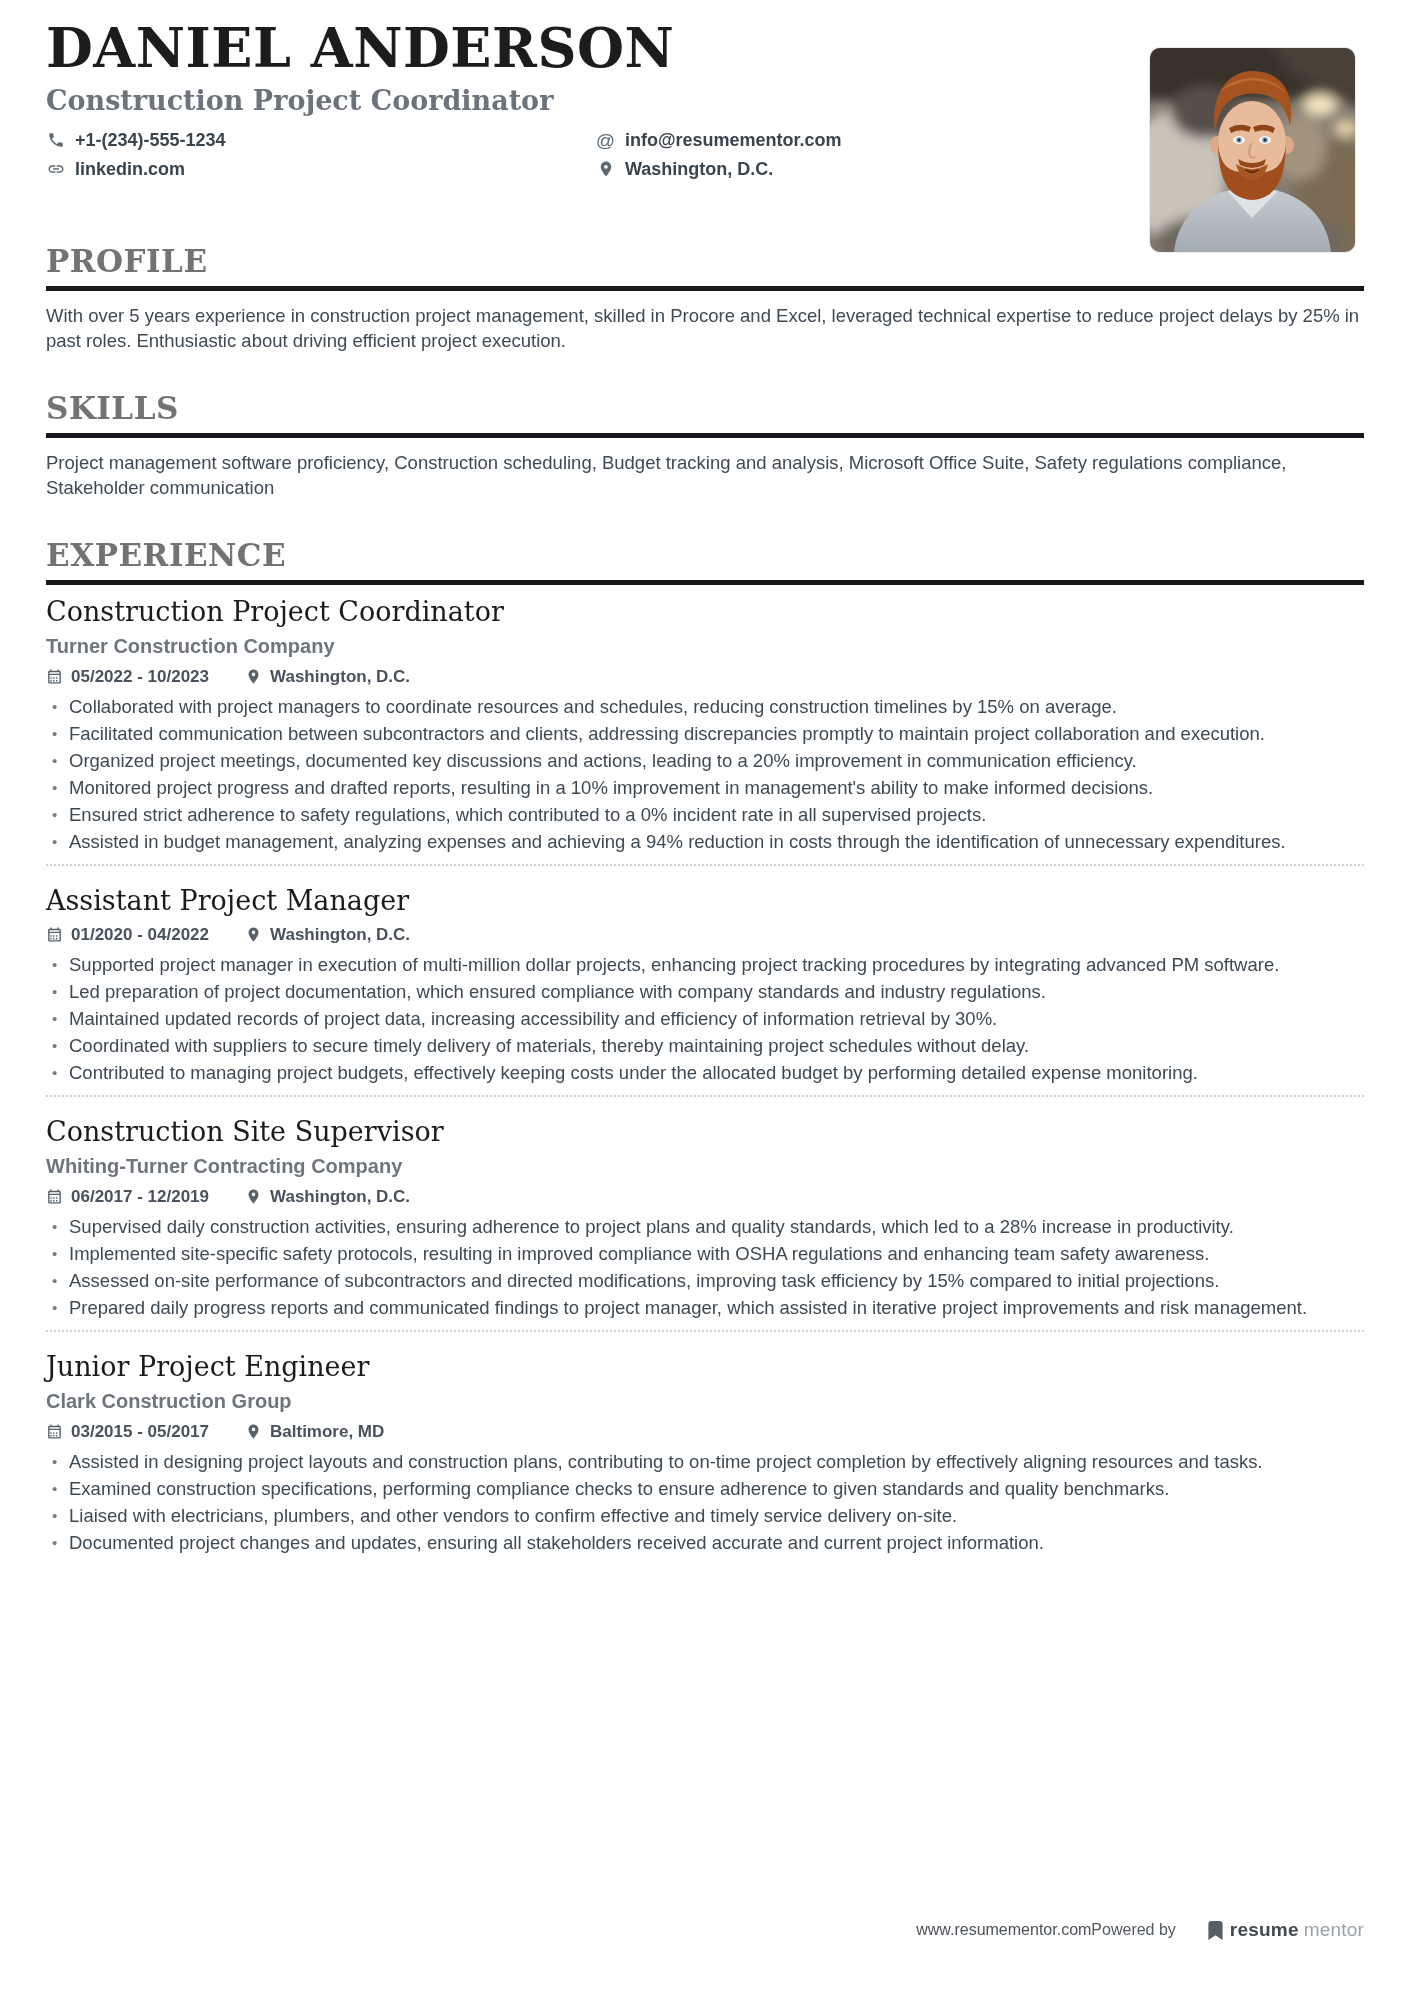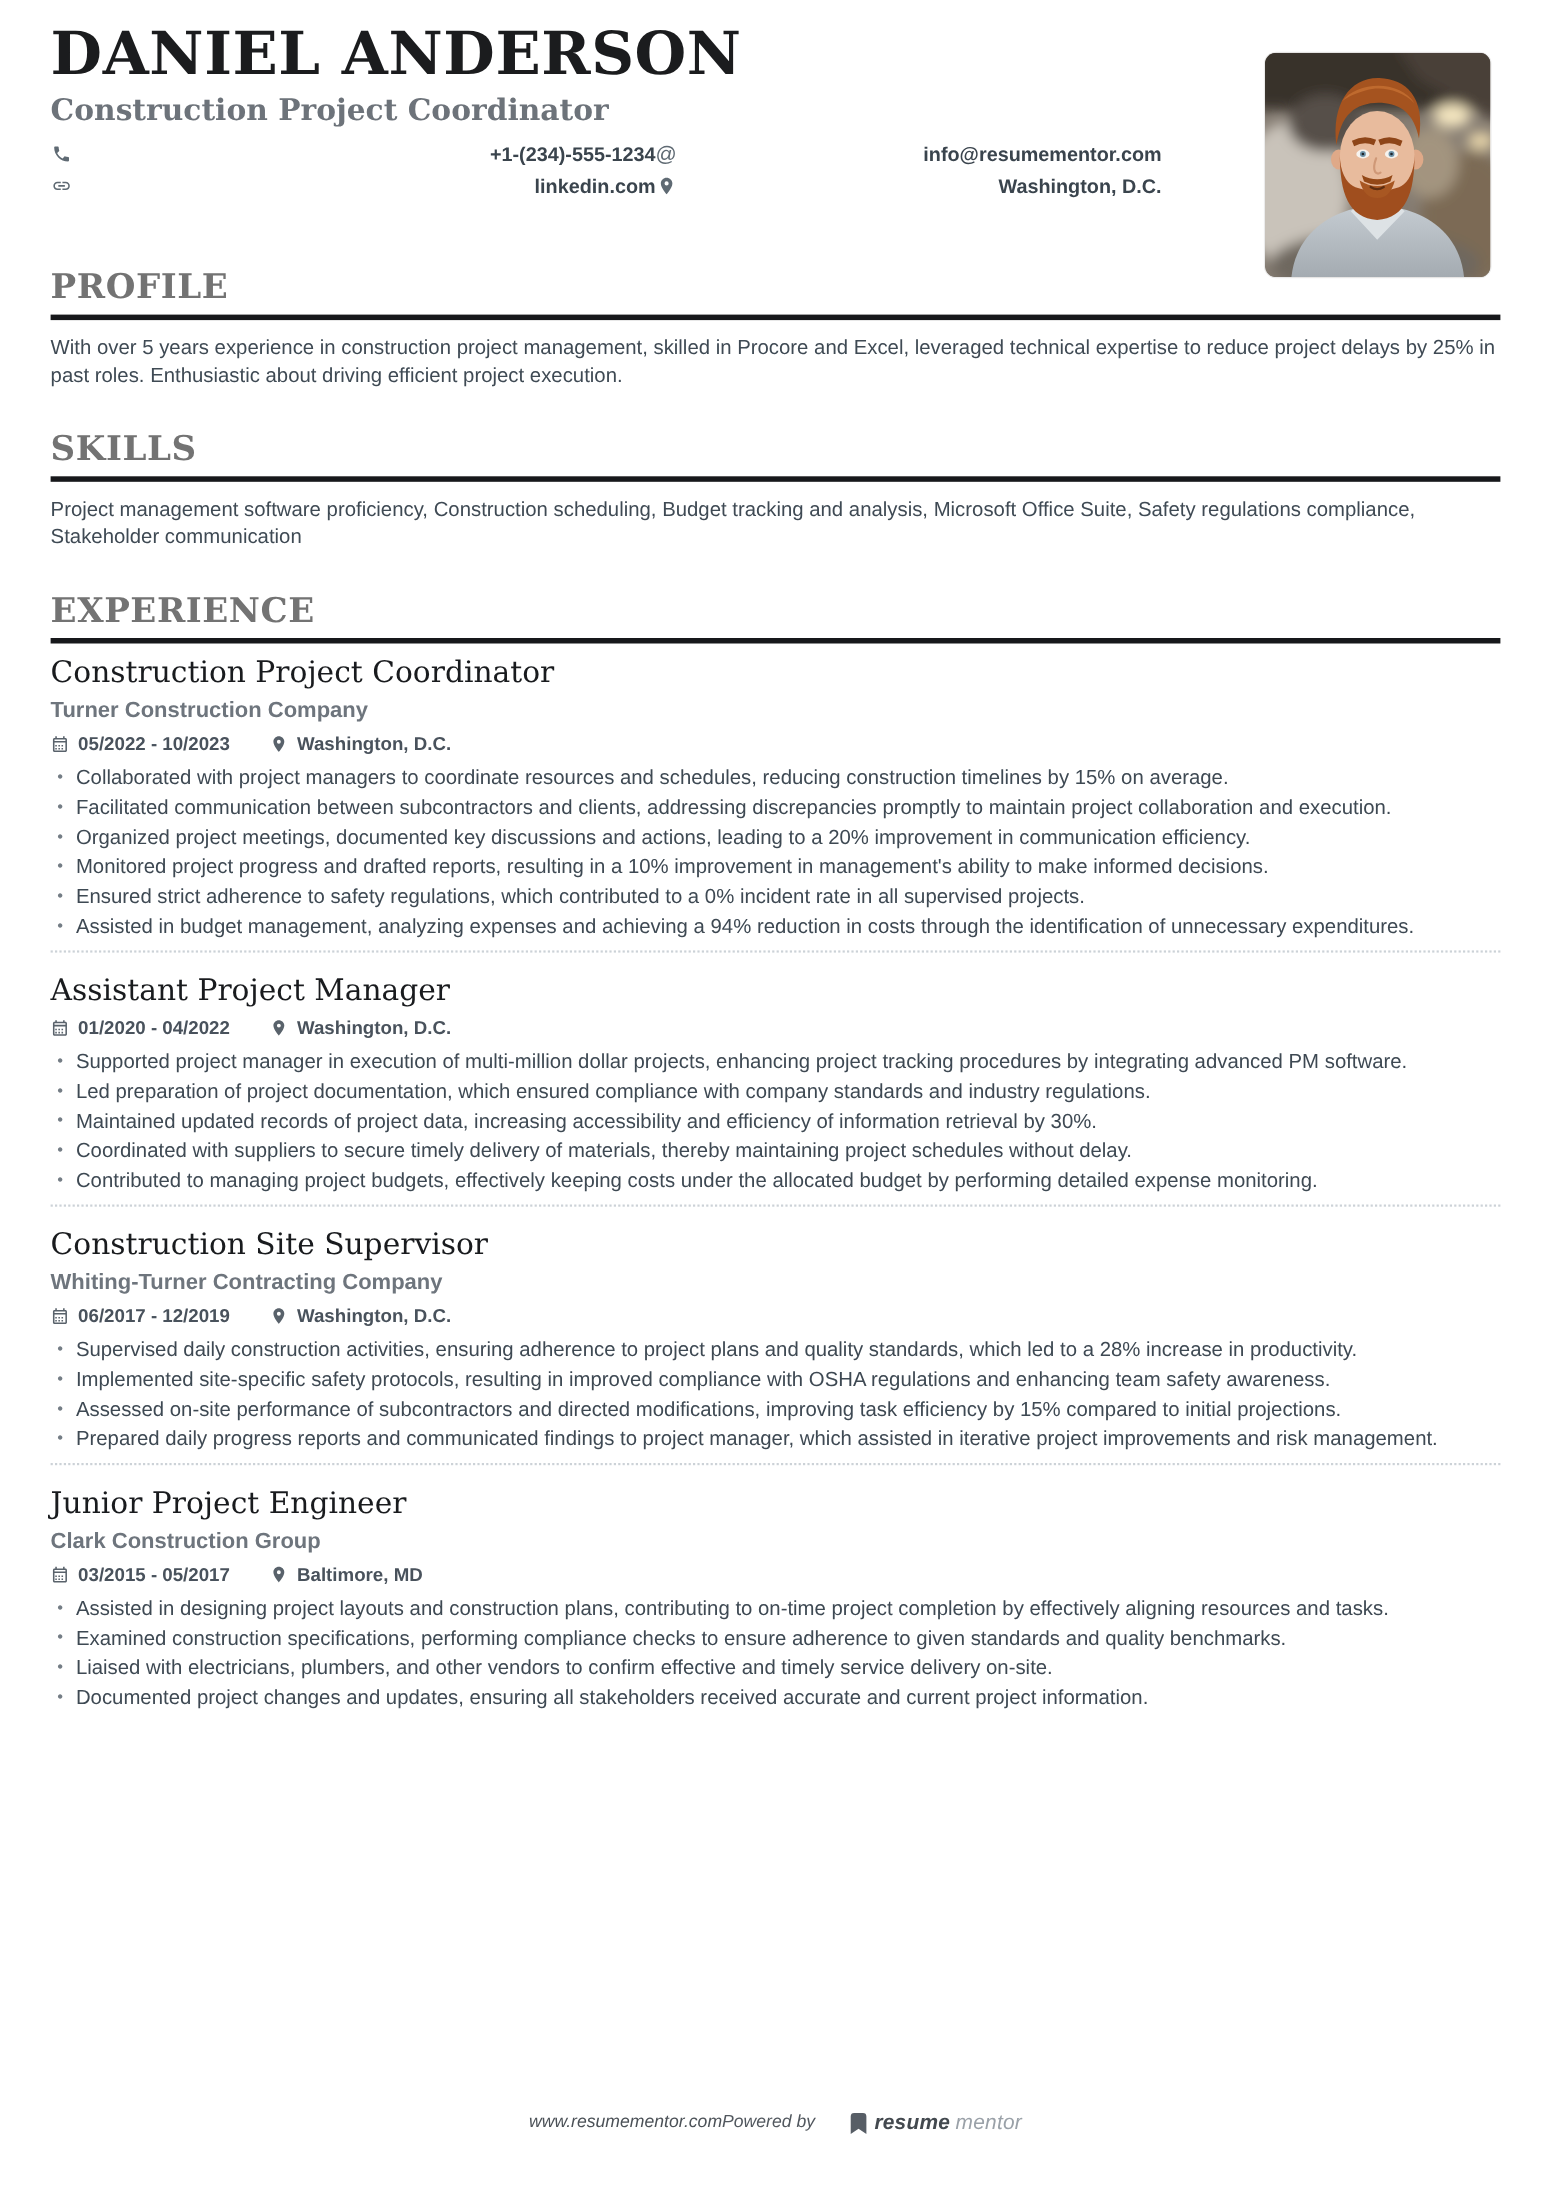--- a/index.html
+++ b/index.html
@@ -22,21 +22,21 @@
   .role{
     font-family:"DejaVu Serif","Liberation Serif",serif;
     font-weight:700;font-size:27px;line-height:1.15;
     color:#6d737a;margin-top:8px;
   }
   .contact-grid{
     margin-top:13px;display:grid;grid-template-columns:550px 1fr;
     row-gap:7px;max-width:1010px;
   }
   .contact-item{display:flex;align-items:center;gap:10px;
-    font-size:18px;font-weight:700;color:#3a444d;line-height:22px;justify-content:space-between;}
+    font-size:18px;font-weight:700;color:#3a444d;line-height:22px;}
   .cicon{width:19px;height:19px;display:inline-flex;align-items:center;justify-content:center;flex:0 0 19px;color:#5f6a73;}
   .cicon svg{width:18px;height:18px;fill:#5f6a73;}
   .at-glyph{font-size:19px;font-weight:400;color:#5f6a73;line-height:19px;}
   .photo{
     position:absolute;top:48px;right:55px;width:205px;height:204px;
     border-radius:10px;overflow:hidden;box-shadow:0 0 0 1px rgba(0,0,0,.08);
   }
   .photo svg{display:block;width:100%;height:100%;}
   
   .section{margin-top:36px;}
@@ -67,23 +67,22 @@
   ul.bullets li{
     position:relative;padding-left:23px;margin-bottom:3px;
     font-size:18.5px;line-height:24px;color:#3e4953;
   }
   ul.bullets li::before{
     content:"•";position:absolute;left:6px;top:0;
     color:#747d85;font-size:15px;line-height:24px;
   }
   
   .footer{
-    margin-top:auto;display:flex;align-items:center;justify-content:center;
+    margin-top:auto;display:flex;align-items:center;justify-content:flex-end;
     padding-bottom:14px;
-    font-style:italic;
   }
   .site{font-size:16px;color:#4b5157;}
   .powered{display:flex;align-items:center;gap:30px;}
   .powered-label{font-size:16px;color:#52585f;}
   .logo{display:flex;align-items:center;gap:5px;}
   .logo svg{width:19px;height:21px;display:block;}
   .logo-resume{font-size:19px;font-weight:700;color:#43494f;letter-spacing:.2px;}
   .logo-mentor{font-size:19px;font-weight:400;color:#9aa1a8;letter-spacing:.2px;}
 </style>
 </head>

